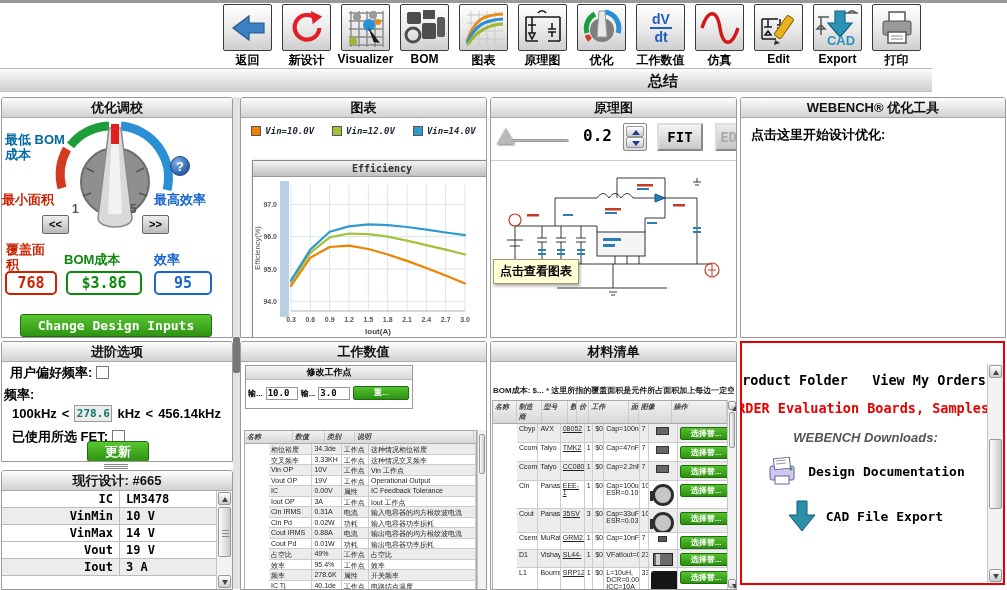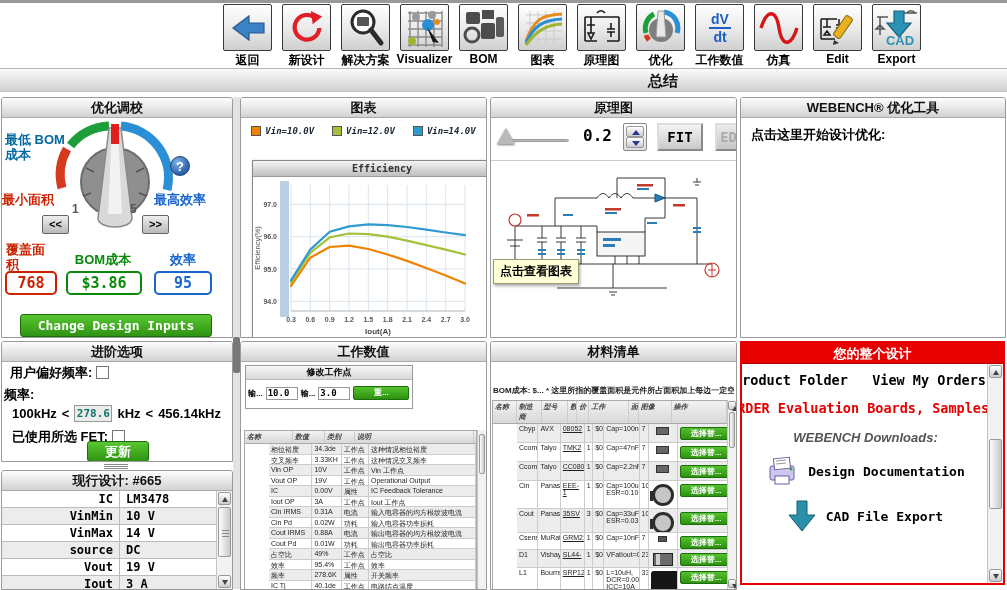--- a/index.html
+++ b/index.html
@@ -9,39 +9,39 @@
 
 #topline { position:absolute; top:0; left:0; width:1007px; height:3px; background:#999; }
 #toolbar { position:absolute; top:3px; left:0; width:1007px; height:65px; background:#fff;
   display:flex; padding-left:218px; }
 .tb-btn { width:59px; flex:none; text-align:center; cursor:pointer; }
 .tb-icon { width:49px; height:47px; margin:1px auto 0; border:1px solid #3a3a3a; border-radius:2px;
   background:linear-gradient(#ffffff,#e9e9e9 55%,#cfcfcf); display:flex; align-items:center; justify-content:center; }
 .tb-label { font-weight:bold; font-size:12px; margin-top:1px; white-space:nowrap; color:#000; }
 
 
-#summarybar { position:absolute; top:68px; left:0; width:1007px; height:24px;
+#summarybar { position:absolute; top:68px; left:0; width:932px; height:24px;
   background:linear-gradient(#fbfbfb,#cfcfcf); border-top:1px solid #b5b5b5; border-bottom:1px solid #c2c2c2; }
 #summarybar span { position:absolute; left:648px; top:3px; font-weight:bold; font-size:15px; color:#111; }
 
 
 .panel { position:absolute; border:1px solid #9a9a9a; background:#fff; border-radius:3px 3px 0 0; overflow:hidden; }
 .panel-header { height:20px; line-height:20px; text-align:center; font-weight:bold; font-size:13px; color:#111;
   background:linear-gradient(#fdfdfd,#d2d2d2); border-bottom:1px solid #aaa; }
 .panel-body { position:absolute; left:0; right:0; top:20px; bottom:0; background:#fff; }
 
 
 .dial-label { position:absolute; font-weight:bold; font-size:13px; line-height:15px; word-break:break-all; }
 .help-badge { position:absolute; width:20px; height:20px; border-radius:50%; color:#fff; font-weight:bold;
   background:radial-gradient(circle at 35% 30%, #7fb2e8, #2b5fa8 70%); border:1px solid #1d447c;
   text-align:center; line-height:19px; font-size:13px; cursor:pointer; }
 .nudge-btn { position:absolute; width:27px; height:19px; border:1px solid #666; border-radius:2px;
   background:linear-gradient(#eee,#b9b9b9); font-weight:bold; font-size:11px; text-align:center; line-height:17px; cursor:pointer; }
 .dial-num { position:absolute; font-weight:bold; font-size:12px; color:#555; }
-.metric-label { position:absolute; font-weight:bold; font-size:13px; line-height:15px; word-break:break-all; text-align:center; }
+.metric-label { position:absolute; font-weight:bold; font-size:13px; line-height:15px; word-break:break-all; text-align:left; }
 .metric-box { position:absolute; height:24px; border-radius:5px; background:#fff; text-align:center;
   font-family:"DejaVu Sans Mono",monospace; font-weight:bold; font-size:15px; line-height:21px; }
 .green-btn { background:linear-gradient(#58c631,#2f9313); border:1px solid #1d6e0a; border-radius:3px;
   color:#fff; font-weight:bold; text-align:center; cursor:pointer; }
 #change-btn { position:absolute; left:18px; top:196px; width:192px; height:23px; font-size:13px; line-height:21px;
   font-family:"DejaVu Sans Mono",monospace; }
 
 
 .adv-row { position:absolute; font-weight:bold; font-size:13px; white-space:nowrap; }
 .chk { display:inline-block; width:13px; height:13px; border:1px solid #777; background:#fff; vertical-align:-2px; cursor:pointer; }
@@ -174,30 +174,20 @@
     <div class="tb-icon">
       <svg width="38" height="38" viewBox="0 0 40 40">
           <path d="M28 9 A13 13 0 1 0 33 20" fill="none" stroke="#e01f26" stroke-width="4.5"></path>
           <path d="M24 2 L36 8 L26 16 Z" fill="#e01f26"></path>
         </svg>
     </div>
     <div class="tb-label">新设计</div>
   </div>
   <div class="tb-btn">
     <div class="tb-icon">
-      <svg width="40" height="40" viewBox="0 0 40 40">
-          <circle cx="17" cy="14" r="11" fill="#fff" stroke="#2b2b2b" stroke-width="3"></circle>
-          <rect x="11" y="9" width="12" height="9" rx="1" fill="#555"></rect>
-          <line x1="25" y1="22" x2="35" y2="35" stroke="#2b2b2b" stroke-width="5" stroke-linecap="round"></line>
-        </svg>
-    </div>
-    <div class="tb-label">解决方案</div>
-  </div>
-  <div class="tb-btn">
-    <div class="tb-icon">
       <svg width="42" height="42" viewBox="0 0 42 42">
         <g stroke="#8a8a8a" stroke-width="1.4">
             <path d="M4 6 H38 M4 14 H38 M4 22 H38 M4 30 H38 M4 38 H38 M6 4 V40 M14 4 V40 M22 4 V40 M30 4 V40 M38 4 V40"></path>
           </g>
         <circle cx="12" cy="10" r="4" fill="#9a9a9a"></circle>
           <circle cx="28" cy="8" r="4" fill="#9a9a9a"></circle>
         <circle cx="8" cy="34" r="4" fill="#9db52f"></circle>
           <circle cx="24" cy="18" r="6" fill="#2a8fd4"></circle>
         <circle cx="33" cy="15" r="3" fill="#e88b1a"></circle>
         <path d="M23 20 L35 36 L29 35 L31 41 Z" fill="#1a1a1a"></path>
@@ -287,20 +277,32 @@
     <div class="tb-icon">
       <svg width="46" height="42" viewBox="0 0 46 42">
         <g stroke="#555" stroke-width="1.5" fill="none">
             <path d="M3 10 H14 M30 6 H43 M33 6 C35 3 39 3 41 6 M6 10 V28 M6 18 L10 22 L2 22 Z"></path>
           </g>
         <path d="M20 4 H30 V16 H37 L25 30 L13 16 H20 Z" fill="#2a93b5" stroke="#16637e" stroke-width="1.2"></path>
         <text x="26" y="38" text-anchor="middle" font-size="13" font-weight="bold" fill="#2a93b5">CAD</text>
       </svg>
     </div>
     <div class="tb-label">Export</div>
+  </div>
+  <div class="tb-btn">
+    <div class="tb-icon">
+      <svg width="40" height="40" viewBox="0 0 40 40">
+        <rect x="12" y="4" width="16" height="10" fill="#fff" stroke="#555" stroke-width="1.5"></rect>
+        <rect x="6" y="13" width="28" height="14" rx="2" fill="#9a9a9a" stroke="#555"></rect>
+        <rect x="11" y="24" width="18" height="11" fill="#fff" stroke="#555" stroke-width="1.5"></rect>
+        <line x1="14" y1="28" x2="26" y2="28" stroke="#888"></line>
+          <line x1="14" y1="31" x2="26" y2="31" stroke="#888"></line>
+      </svg>
+    </div>
+    <div class="tb-label">打印</div>
   </div>
 </div>
 
 <div id="summarybar">
   <span>总结</span>
 </div>
 
 <div id="vsplit">
     <div id="vsplit-grip"></div>
   </div>
@@ -379,24 +381,20 @@
           <div class="k">IC</div>
           <div class="v">LM3478</div>
         </div>
         <div class="cdrow stripe">
           <div class="k">VinMin</div>
           <div class="v">10 V</div>
         </div>
         <div class="cdrow">
           <div class="k">VinMax</div>
           <div class="v">14 V</div>
-        </div>
-        <div class="cdrow stripe">
-          <div class="k">source</div>
-          <div class="v">DC</div>
         </div>
         <div class="cdrow">
           <div class="k">Vout</div>
           <div class="v">19 V</div>
         </div>
         <div class="cdrow stripe">
           <div class="k">Iout</div>
           <div class="v">3 A</div>
         </div>
       </div>
@@ -785,21 +783,20 @@
       </div>
     <div class="vscroll" style="right:0;top:38px;bottom:0;width:9px;">
       <div class="sb-btn sb-up" style="left:0;top:1px;width:8px;height:9px;"></div>
       <div class="sb-thumb" style="left:1px;width:6px;top:12px;height:36px;"></div>
       <div class="sb-btn sb-dn" style="left:0;bottom:1px;width:8px;height:9px;"></div>
     </div>
   </div>
 </div>
 
 <div class="panel" id="yourdesign" style="left:740px;top:341px;width:265px;height:244px;">
-  <div class="panel-header">您的整个设计</div>
   <div class="panel-body" style="top:21px;overflow:hidden;">
     <div class="yd-links">
       <span class="yd-link">Product Folder</span>
       <span class="yd-link">View My Orders</span>
     </div>
     <div class="yd-order">ORDER Evaluation Boards, Samples,</div>
     <div class="yd-downloads">WEBENCH Downloads:</div>
     <div class="yd-item" style="top:92px;">
       <svg width="32" height="30" viewBox="0 0 32 30">
         <rect x="4" y="10" width="24" height="14" rx="2" fill="#cfc8ee" stroke="#6a5fa0"></rect>

